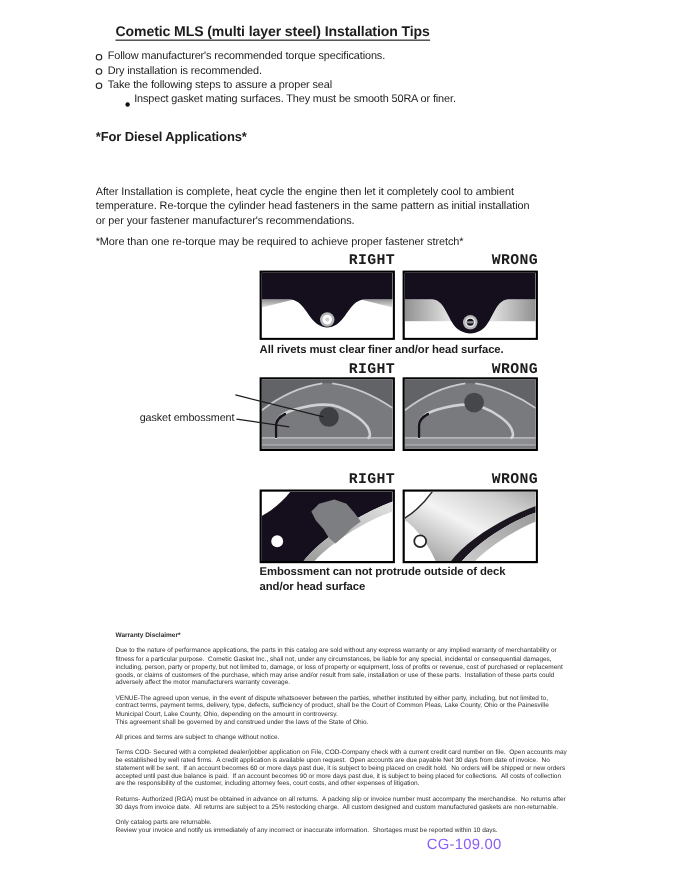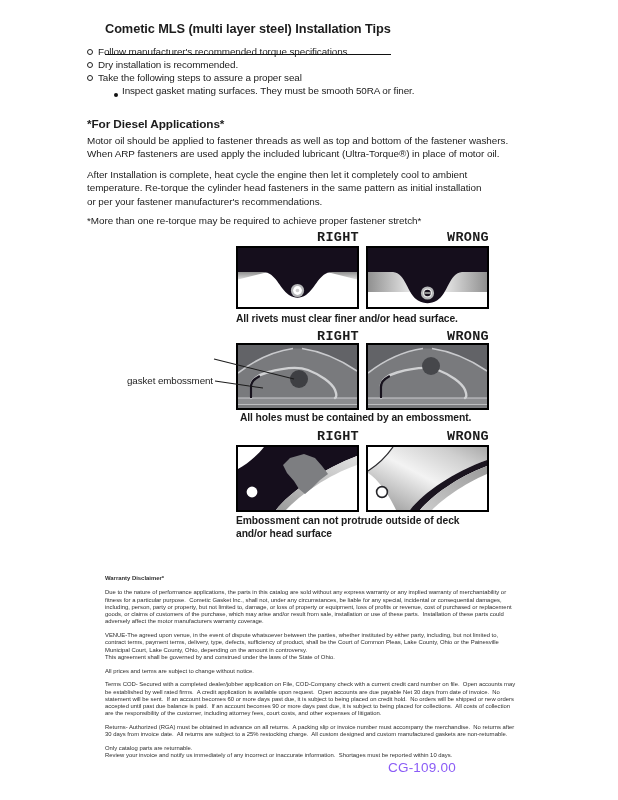--- a/index.html
+++ b/index.html
@@ -4,21 +4,21 @@
 <style>
   html,body{margin:0;padding:0;background:#ffffff;}
   .page{
     position:relative;width:618px;height:800px;background:#ffffff;overflow:hidden;
     font-family:"Liberation Sans","DejaVu Sans",sans-serif;color:#1c1c1c;
   }
   .abs{position:absolute;}
   
   .title{
     left:105px;top:21px;font-size:12.8px;font-weight:bold;letter-spacing:-0.1px;
-    border-bottom:1.6px solid #111;padding-bottom:18px;white-space:nowrap;
+    border-bottom:1.6px solid #111;padding-bottom:0;white-space:nowrap;
   }
   
   .bullets{left:87px;top:45px;font-size:9.9px;letter-spacing:-0.1px;line-height:13px;white-space:nowrap;}
   .b-row{display:flex;align-items:flex-start;}
   .b-row .mark{width:4px;height:4px;border:1px solid #222;border-radius:50%;margin:4px 5px 0 0;flex:none;}
   .sb-row{display:flex;align-items:flex-end;margin-left:27px;}
   .sb-row .mark{width:4px;height:4px;background:#111;border-radius:50%;margin:4.5px 4px 0 0;flex:none;}
   
   .diesel-h{left:87px;top:117px;font-size:11.8px;font-weight:bold;letter-spacing:-0.1px;}
   .body-p{left:87px;font-size:9.9px;line-height:13.4px;letter-spacing:-0.05px;white-space:pre-line;}
@@ -58,22 +58,20 @@
       <span class="mark"></span>
       <span>Take the following steps to assure a proper seal</span>
     </div>
     <div class="sb-row">
       <span class="mark"></span>
       <span>Inspect gasket mating surfaces.  They must be smooth 50RA or finer.</span>
     </div>
   </div>
 
   <div class="abs diesel-h">*For Diesel Applications*</div>
-  <div class="abs body-p p1">Motor oil should be applied to fastener threads as well as top and bottom of the fastener washers.
-When ARP fasteners are used apply the included lubricant (Ultra-Torque®) in place of motor oil.</div>
   <div class="abs body-p p2">After Installation is complete, heat cycle the engine then let it completely cool to ambient
 temperature. Re-torque the cylinder head fasteners in the same pattern as initial installation
 or per your fastener manufacturer's recommendations.</div>
   <div class="abs body-p note">*More than one re-torque may be required to achieve proper fastener stretch*</div>
 
   <div class="abs dg-h" style="left:236px;top:230px;">RIGHT</div>
   <div class="abs dg-h" style="left:366px;top:230px;">WRONG</div>
 
   <div class="abs dg-box" style="left:236px;top:246px;">
     <svg width="119" height="59" viewBox="0 0 119 59">
@@ -148,21 +146,20 @@
       <path d="M13,52 V42 C13,38 16,34 21,31.5" fill="none" stroke="#17121d" stroke-width="2.4" stroke-linecap="round"></path>
       <circle cx="63" cy="21" r="9" fill="#46474b"></circle>
     </svg>
   </div>
 
   <svg class="abs" style="left:95px;top:335px;" width="212" height="70">
     <line x1="119" y1="24" x2="199" y2="44" stroke="#1c1c1c" stroke-width="1.1"></line>
     <line x1="120" y1="46" x2="168" y2="53" stroke="#1c1c1c" stroke-width="1.1"></line>
   </svg>
 
-  <div class="abs dg-cap" style="left:240px;top:412px;">All holes must be contained by an embossment.</div>
 
   <div class="abs dg-h" style="left:236px;top:429px;">RIGHT</div>
   <div class="abs dg-h" style="left:366px;top:429px;">WRONG</div>
 
   <div class="abs dg-box tall" style="left:236px;top:445px;">
     <svg width="119" height="63" viewBox="0 0 119 63">
       <defs>
         <linearGradient id="d3rg" x1="0" y1="1" x2="1" y2="0">
           <stop offset="0" stop-color="#9c9c9c"></stop>
             <stop offset="1" stop-color="#e2e2e2"></stop>

